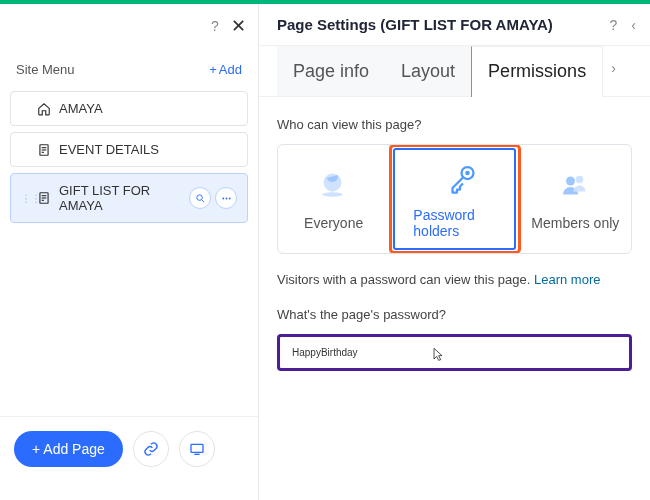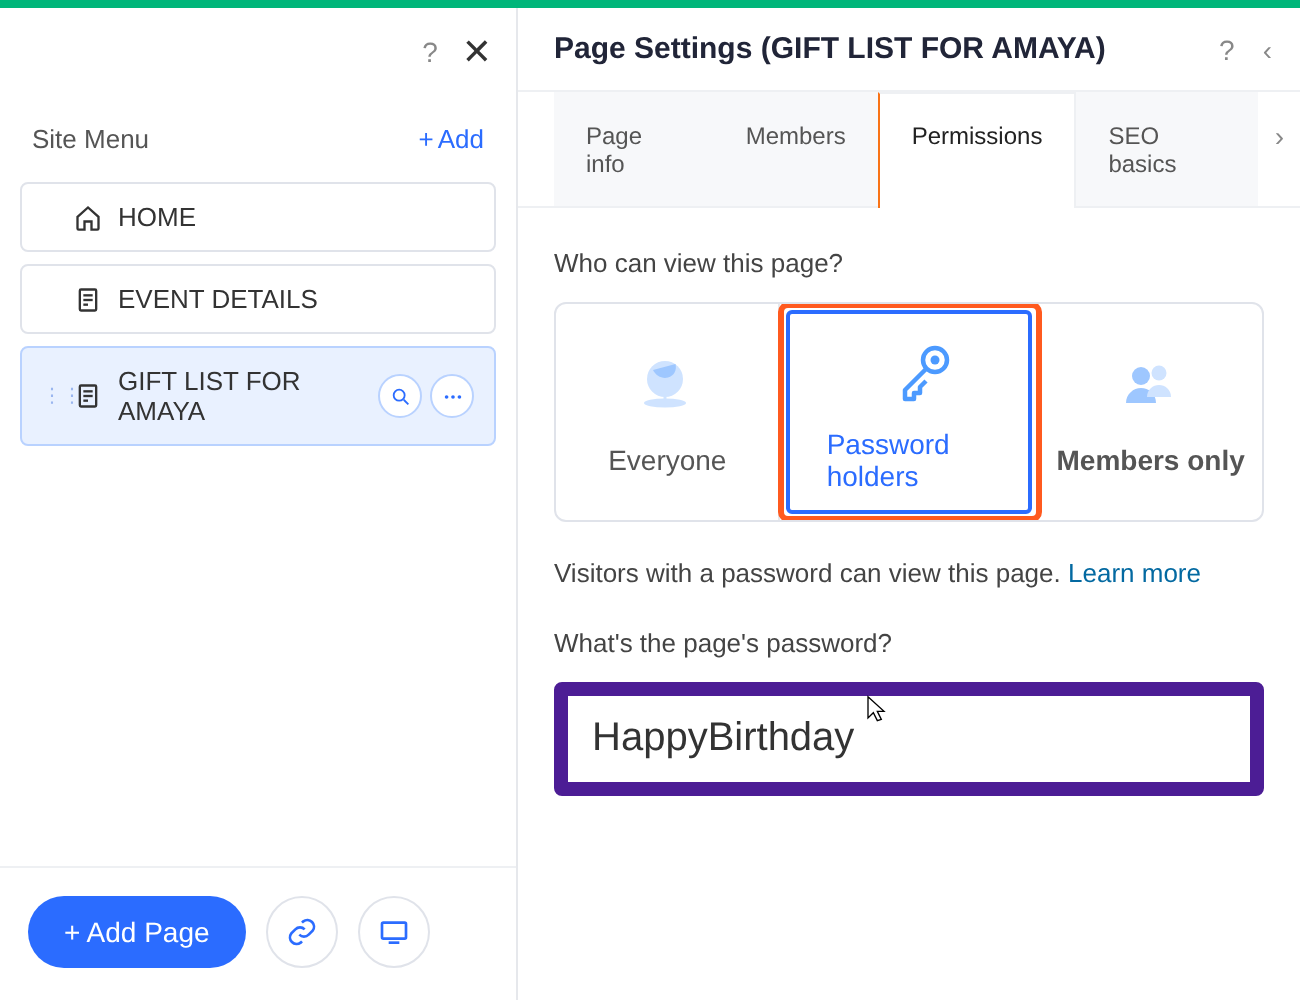--- a/index.html
+++ b/index.html
@@ -16,50 +16,50 @@
     .menu-item { display: flex; align-items: center; border: 1px solid #e0e3ea; border-radius: 4px; padding: 9px 10px; margin-bottom: 6px; font-size: 13px; color: #333; gap: 8px; background: #fff; cursor: pointer; }
     .menu-item.selected { background: #e9f1ff; border-color: #b9d2ff; }
     .menu-item .icon { width: 14px; display: inline-flex; color: #333; }
     .menu-item.selected .icon { color: #333; }
     .menu-item .drag { width: 8px; color: #9ab6ef; font-size: 10px; visibility: hidden; }
     .menu-item.selected .drag { visibility: visible; }
     .menu-item .label { flex: 1; }
     .menu-item .actions { display: none; gap: 4px; }
     .menu-item.selected .actions { display: flex; }
     .menu-item .round-btn { width: 22px; height: 22px; border-radius: 50%; border: 1px solid #b9d2ff; background: #fff; display: flex; align-items: center; justify-content: center; color: #2b6cff; font-size: 12px; }
-    .left-footer { margin-top: auto; padding: 14px 14px 16px; display: flex; align-items: center; gap: 10px; border-top: 1px solid #eef0f3; }
+    .left-footer { margin-top: auto; padding: 14px 14px 33px; display: flex; align-items: center; gap: 10px; border-top: 1px solid #eef0f3; }
     .add-page-btn { background: #2b6cff; color: #fff; border: none; border-radius: 30px; padding: 10px 18px; font-size: 14px; cursor: pointer; }
     .circle-btn { width: 36px; height: 36px; border-radius: 50%; border: 1px solid #e0e3ea; background: #fff; display: flex; align-items: center; justify-content: center; color: #2b6cff; cursor: pointer; }
 
     .right-pane { flex: 1; display: flex; flex-direction: column; }
     .right-header { display: flex; align-items: center; justify-content: space-between; padding: 12px 14px 12px 18px; border-bottom: 1px solid #eef0f3; }
     .right-header h1 { font-size: 15px; font-weight: 700; color: #212538; }
     .right-header .hdr-actions { display: flex; align-items: center; gap: 14px; color: #888; }
     .right-header .hdr-actions span { cursor: pointer; font-size: 14px; }
 
     .tabs { display: flex; border-bottom: 1px solid #eef0f3; padding: 0 0 0 18px; }
-    .tab { padding: 14px 16px; font-size: 12px; color: #555; cursor: pointer; border-top: 1px solid transparent; }
+    .tab { padding: 14px 16px; font-size: 18px; color: #555; cursor: pointer; border-top: 1px solid transparent; }
     .tab.active { background: #fff; border-top: 1px solid #eef0f3; border-left: 1px solid #f97316; border-right: 1px solid #eef0f3; margin-bottom: -1px; color: #222; font-weight: 500; }
     .tab.inactive { background: #f7f8fa; }
     .tabs .more { padding: 14px 8px; color: #888; font-size: 14px; }
 
     .content { padding: 20px 18px; }
     .q-label { font-size: 13px; color: #444; margin-bottom: 12px; }
     .options { display: flex; gap: 0; border: 1px solid #e0e3ea; border-radius: 6px; overflow: hidden; }
     .option { flex: 1; display: flex; flex-direction: column; align-items: center; justify-content: center; padding: 16px 6px 14px; gap: 10px; cursor: pointer; border-right: 1px solid #e6e8ec; }
-    .option:last-child { border-right: none; font-weight: bold; }
+    .option:last-child { border-right: none; }
     .option .opt-icon { height: 36px; display: flex; align-items: center; justify-content: center; }
     .option .opt-label { font-size: 14px; color: #555; }
     .option.selected { outline: 3px solid #ff5a1f; outline-offset: -2px; border-radius: 4px; position: relative; padding-left: 23px; }
     .option.selected::after { content: ""; position: absolute; inset: 3px; border: 2px solid #2b6cff; border-radius: 3px; pointer-events: none; }
     .option.selected .opt-label { color: #2b6cff; }
 
     .helper-text { font-size: 13px; color: #444; margin: 18px 0 20px; }
     .helper-text a { color: #0369a1; text-decoration: none; }
-    .pwd-input { width: 100%; border: 7px solid #4c1d95; border-radius: 4px; padding: 10px 12px; font-size: 20px; color: #333; outline: none; }
+    .pwd-input { width: 100%; border: 3px solid #4c1d95; border-radius: 4px; padding: 10px 12px; font-size: 10px; color: #333; outline: none; }
 
     .cursor { position: absolute; left: 430px; top: 345px; width: 16px; height: 20px; pointer-events: none; }
     .cursor svg { width: 100%; height: 100%; }
   </style>
 </head>
 <body>
 
 <div class="topbar"></div>
 <div class="container">
 
@@ -76,21 +76,21 @@
       </span>
     </div>
     <div class="menu-list">
       <div class="menu-item">
         <span class="drag">⋮⋮</span>
         <span class="icon">
           <svg viewBox="0 0 24 24" width="14" height="14" fill="none" stroke="currentColor" stroke-width="2">
               <path d="M3 11l9-8 9 8v10a1 1 0 0 1-1 1h-5v-7h-6v7H4a1 1 0 0 1-1-1z"></path>
             </svg>
         </span>
-        <span class="label">HOME</span>
+        <span class="label">AMAYA</span>
       </div>
       <div class="menu-item">
         <span class="drag">⋮⋮</span>
         <span class="icon">
           <svg viewBox="0 0 24 24" width="14" height="14" fill="none" stroke="currentColor" stroke-width="2">
               <rect x="5" y="3" width="14" height="18" rx="1"></rect>
               <line x1="8" y1="8" x2="16" y2="8"></line>
               <line x1="8" y1="12" x2="16" y2="12"></line>
               <line x1="8" y1="16" x2="12" y2="16"></line>
             </svg>
@@ -145,23 +145,22 @@
   <div class="right-pane">
     <div class="right-header">
       <h1>Page Settings (GIFT LIST FOR AMAYA)</h1>
       <div class="hdr-actions">
         <span>?</span>
         <span>‹</span>
       </div>
     </div>
     <div class="tabs">
       <div class="tab inactive">Page info</div>
-      <div class="tab inactive">Members</div>
+      <div class="tab inactive">Layout</div>
       <div class="tab active">Permissions</div>
-      <div class="tab inactive">SEO basics</div>
       <div class="more">›</div>
     </div>
     <div class="content">
       <div class="q-label">Who can view this page?</div>
       <div class="options">
         <div class="option">
           <span class="opt-icon">
             <svg viewBox="0 0 48 48" width="36" height="36">
                 <circle cx="22" cy="18" r="12" fill="#cfe3ff"></circle>
                 <path d="M14 12c2 4 6 6 10 5 4-1 6-5 5-9" fill="#9ec7ff"></path>

